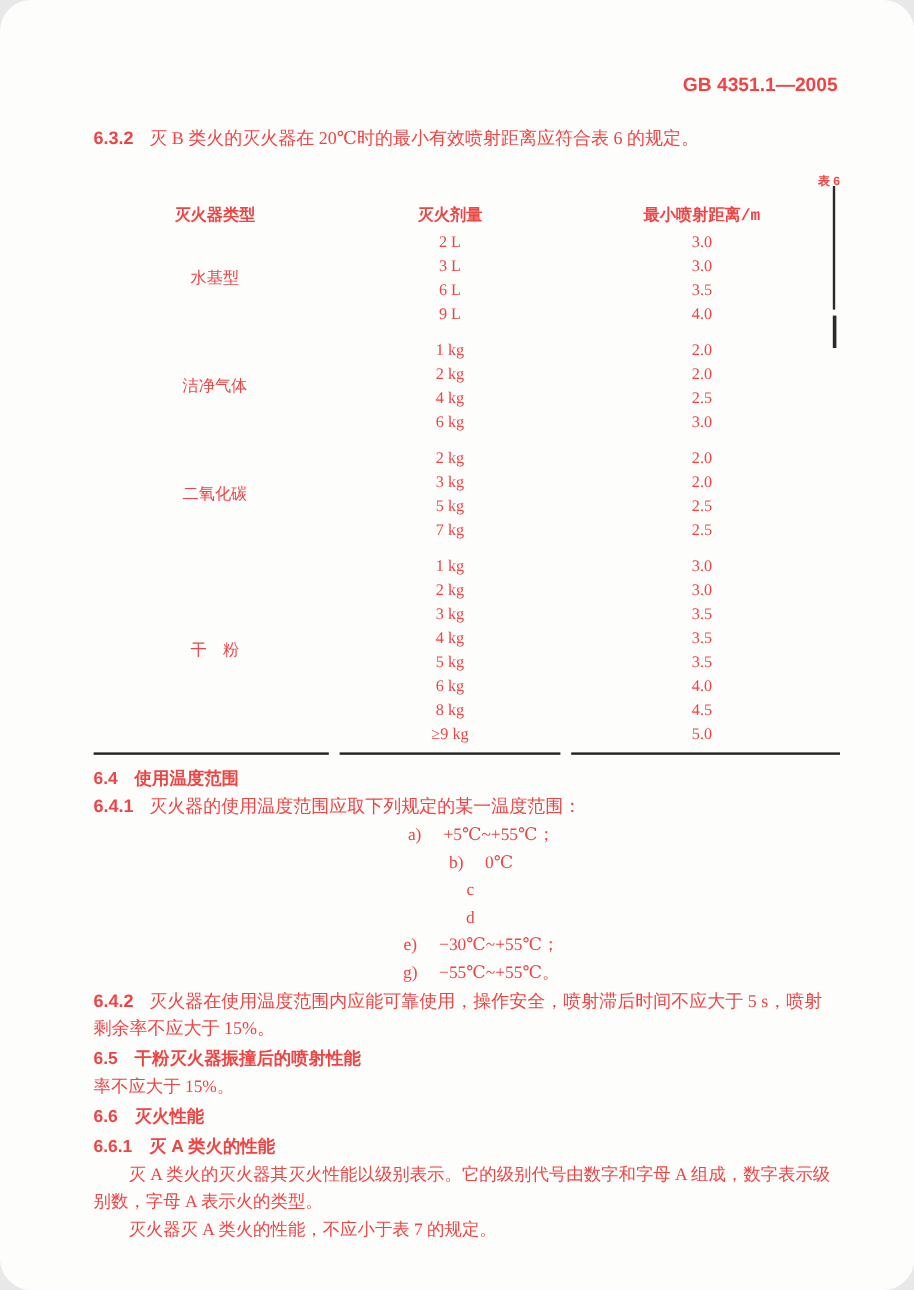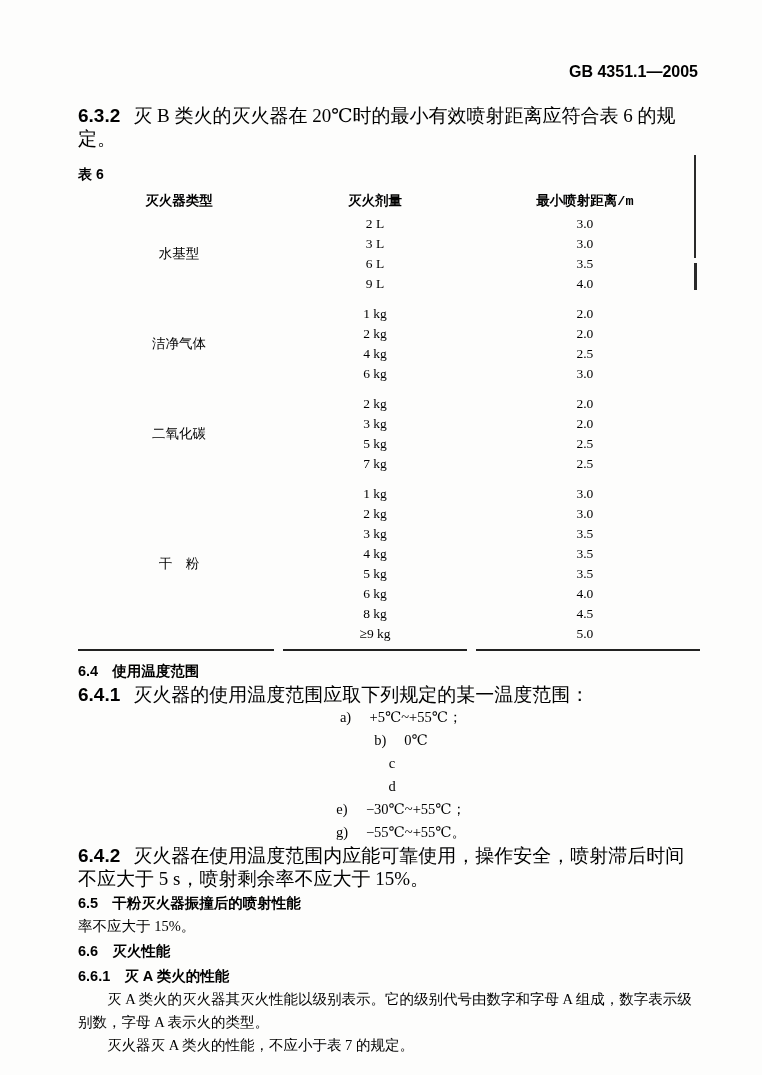--- a/index.html
+++ b/index.html
@@ -1,47 +1,48 @@
 <!DOCTYPE html>
 <html><head>
 <meta charset="utf-8">
 <style>
   html,body{margin:0;padding:0;background:#e8e8e8;}
   .page{
     position:relative;
     width:762px;height:1075px;
     background:#fdfdfc;
-    color:#000000;
+    color:#ef4444;
     font-family:"Liberation Serif","DejaVu Serif",serif;
     overflow:hidden;
     box-sizing:border-box;
     padding-top:62px;
+    border-radius:26px;
   }
   .doc-number{
     margin:0 64px 0 0;
     text-align:right;
     font-family:"Liberation Sans","DejaVu Sans",sans-serif;
     font-weight:bold;
     font-size:16px;
     line-height:20px;
   }
   .content{margin:0 62px 0 78px;}
   .num{
     font-weight:bold;
     font-family:"Liberation Sans","DejaVu Sans",sans-serif;
     margin-right:13px;
   }
-  .clause-p{margin:0;font-size:19px;line-height:23px;}
+  .clause-p{margin:0;font-size:15px;line-height:23px;}
   .clause-632{margin-top:22px;}
   .caption{
     margin:14px 0 4px 0;
-    text-align:left;
-    font-weight:bold;
-    font-family:"Liberation Sans","DejaVu Sans",sans-serif;
-    font-size:14px;
+    text-align:right;
+    font-weight:bold;
+    font-family:"Liberation Sans","DejaVu Sans",sans-serif;
+    font-size:10px;
     line-height:20px;
   }
   table.t6{
     width:100%;
     border-collapse:collapse;
     table-layout:fixed;
     font-size:13.5px;
   }
   table.t6 th{
     height:26px;

